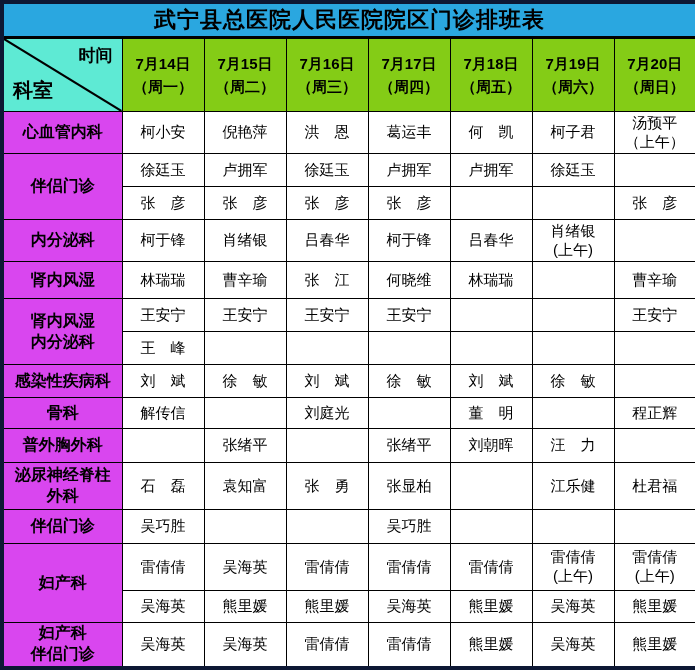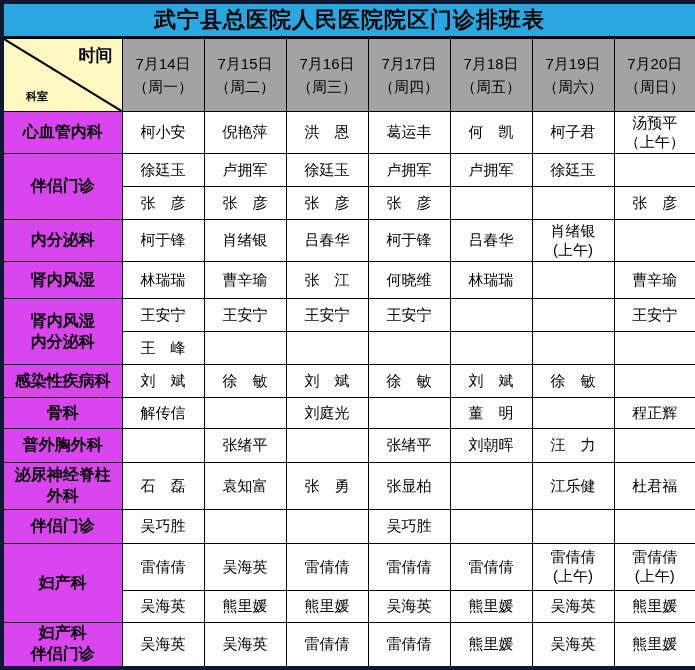--- a/index.html
+++ b/index.html
@@ -25,43 +25,43 @@
   }
   td.titlecell {
     background: #2aa7e0;
     font-size: 22px;
     font-weight: bold;
     letter-spacing: 1px;
     border-bottom: 3px solid #000000;
     height: 32px;
   }
   th.datehead {
-    background: #a3a3a3;
+    background: #84cc16;
     font-size: 15px;
-    font-weight: normal;
+    font-weight: bold;
     line-height: 1.55;
   }
   td.corner {
-    background: #fef9c3;
+    background: #5eead4;
     position: relative;
     padding: 0;
     text-align: right;
   }
   td.corner svg.diag {
     position: absolute; left: 0; top: 0;
     width: 100%; height: 100%;
     display: block;
   }
   td.corner .corner-top {
     position: absolute; top: 5px; right: 9px;
     font-size: 17px; font-weight: bold;
   }
   td.corner .corner-bottom {
-    position: absolute; bottom: 7px; left: 22px;
-    font-size: 11px; font-weight: bold;
+    position: absolute; bottom: 7px; left: 9px;
+    font-size: 20px; font-weight: bold;
   }
   td.dept {
     font-weight: bold;
     font-size: 16px;
     background: #d946ef;
     line-height: 1.3;
   }
   td.cell {
     font-size: 15px;
     background: #ffffff;

